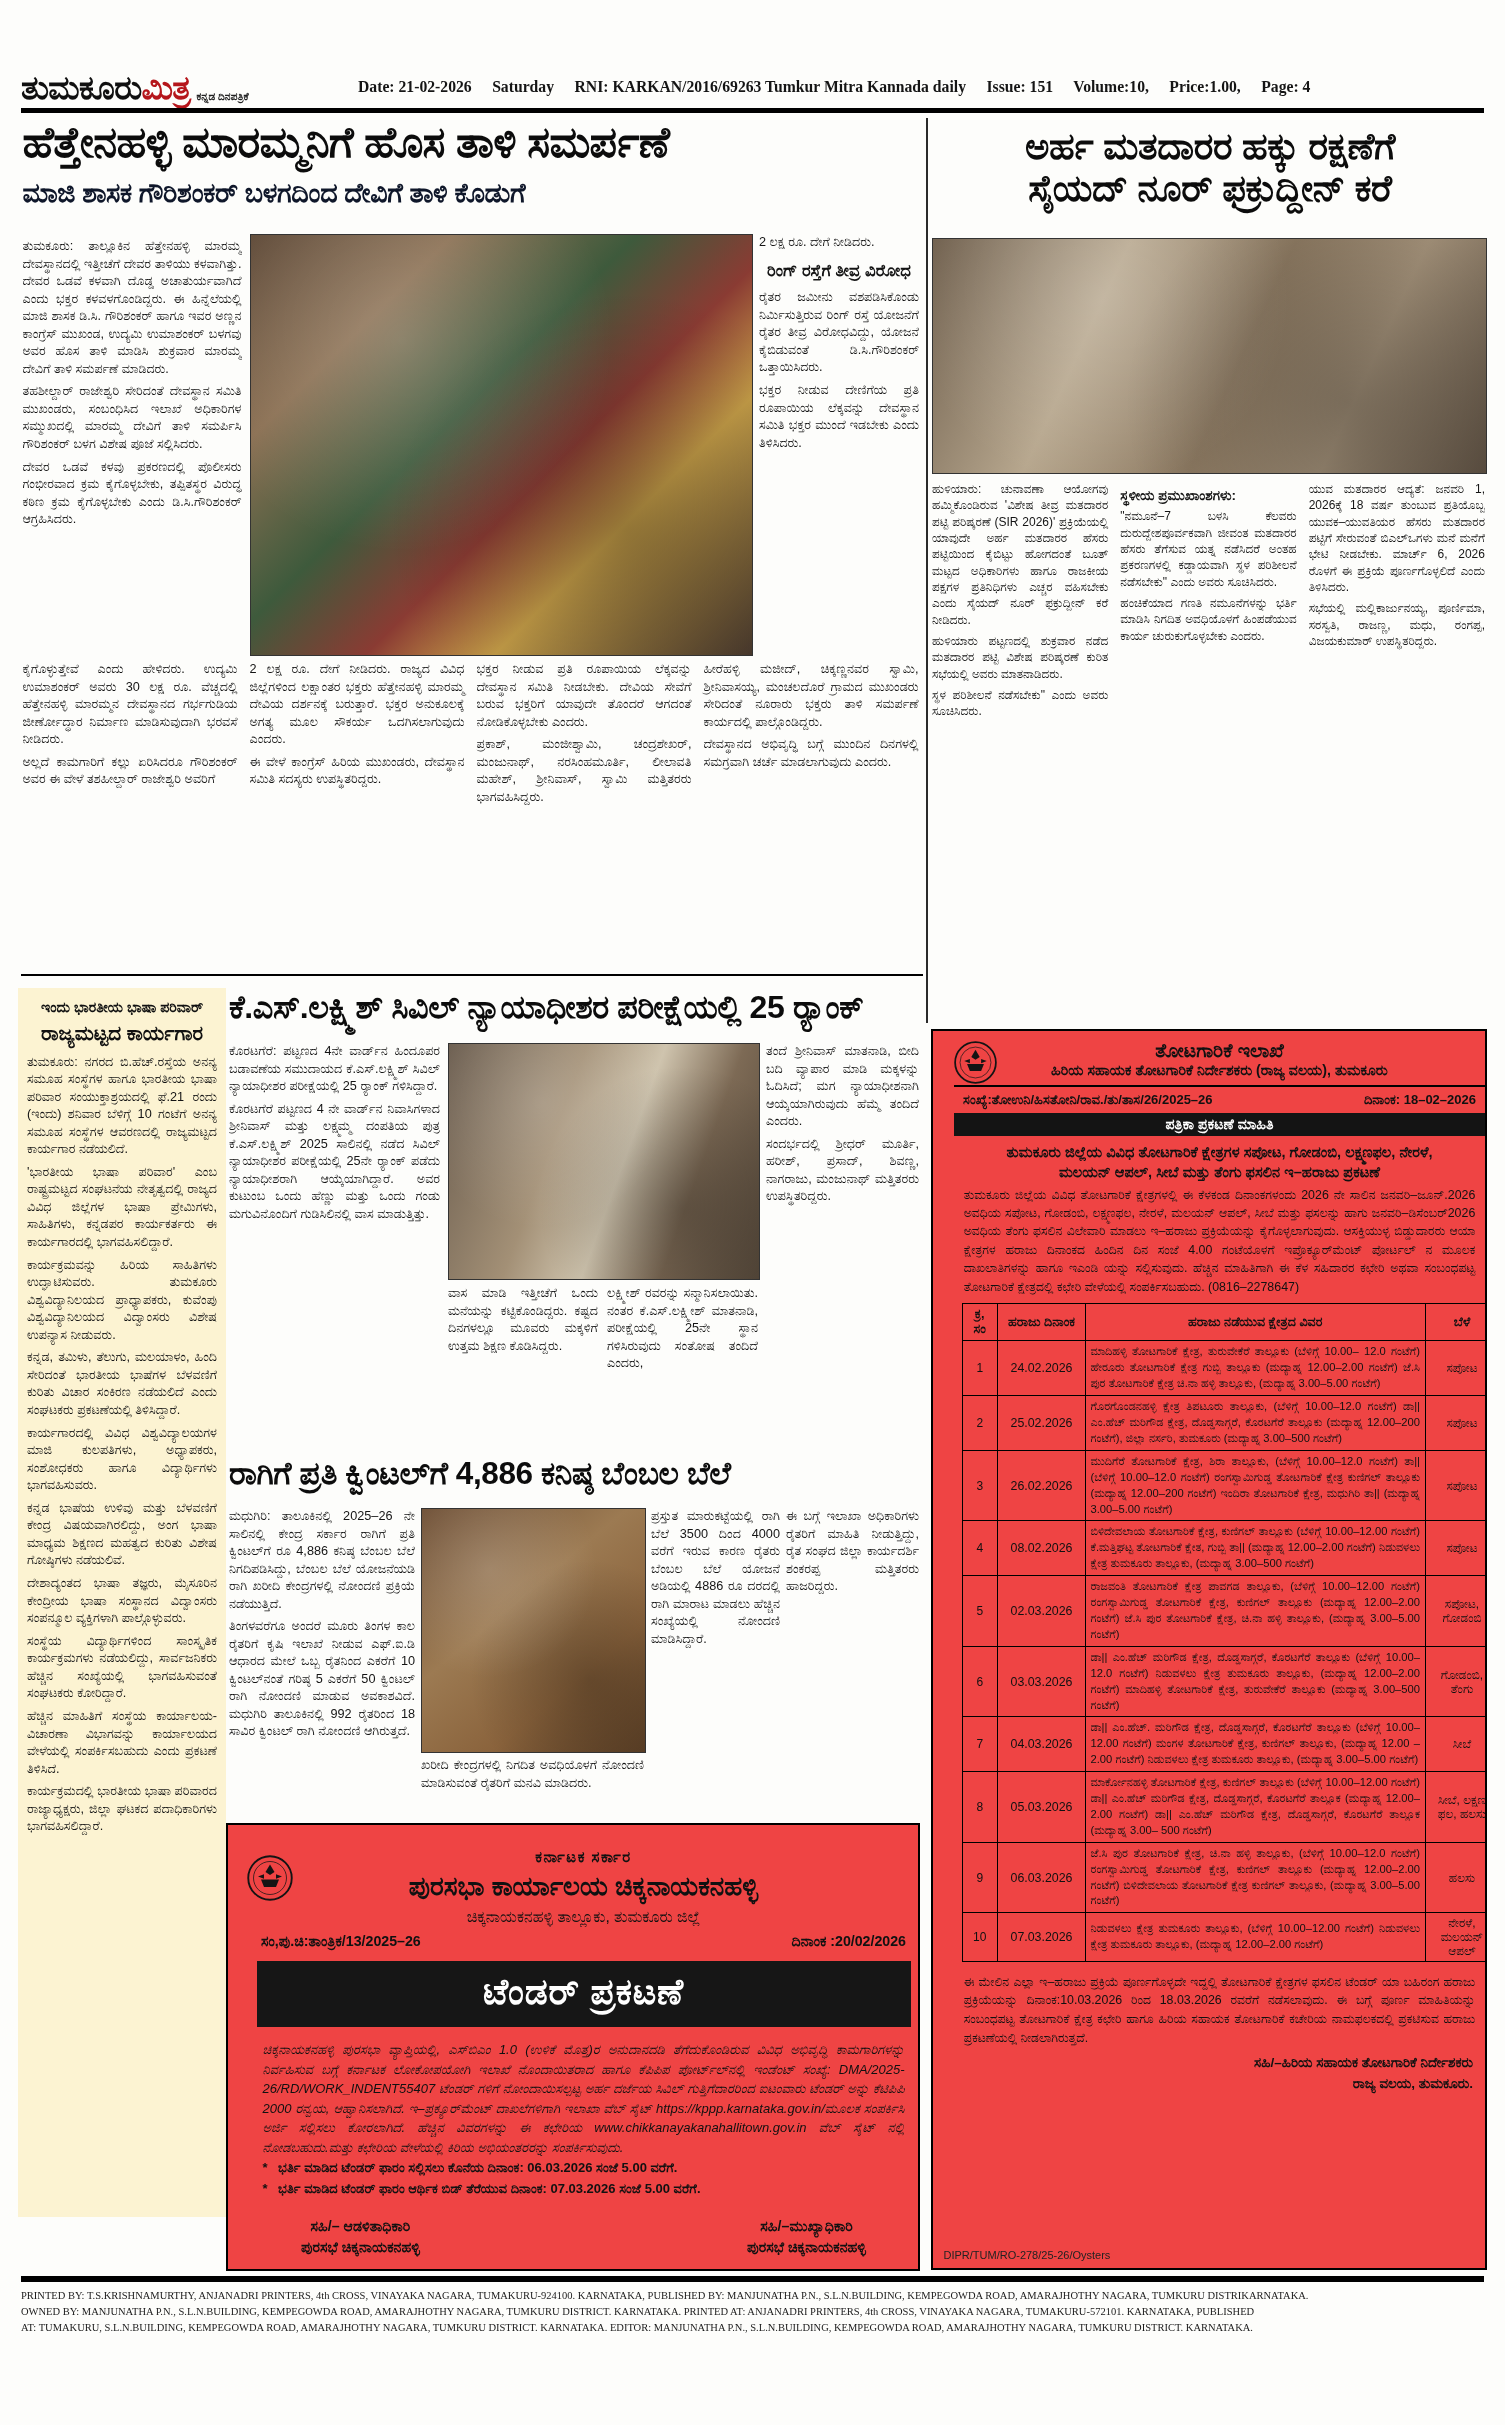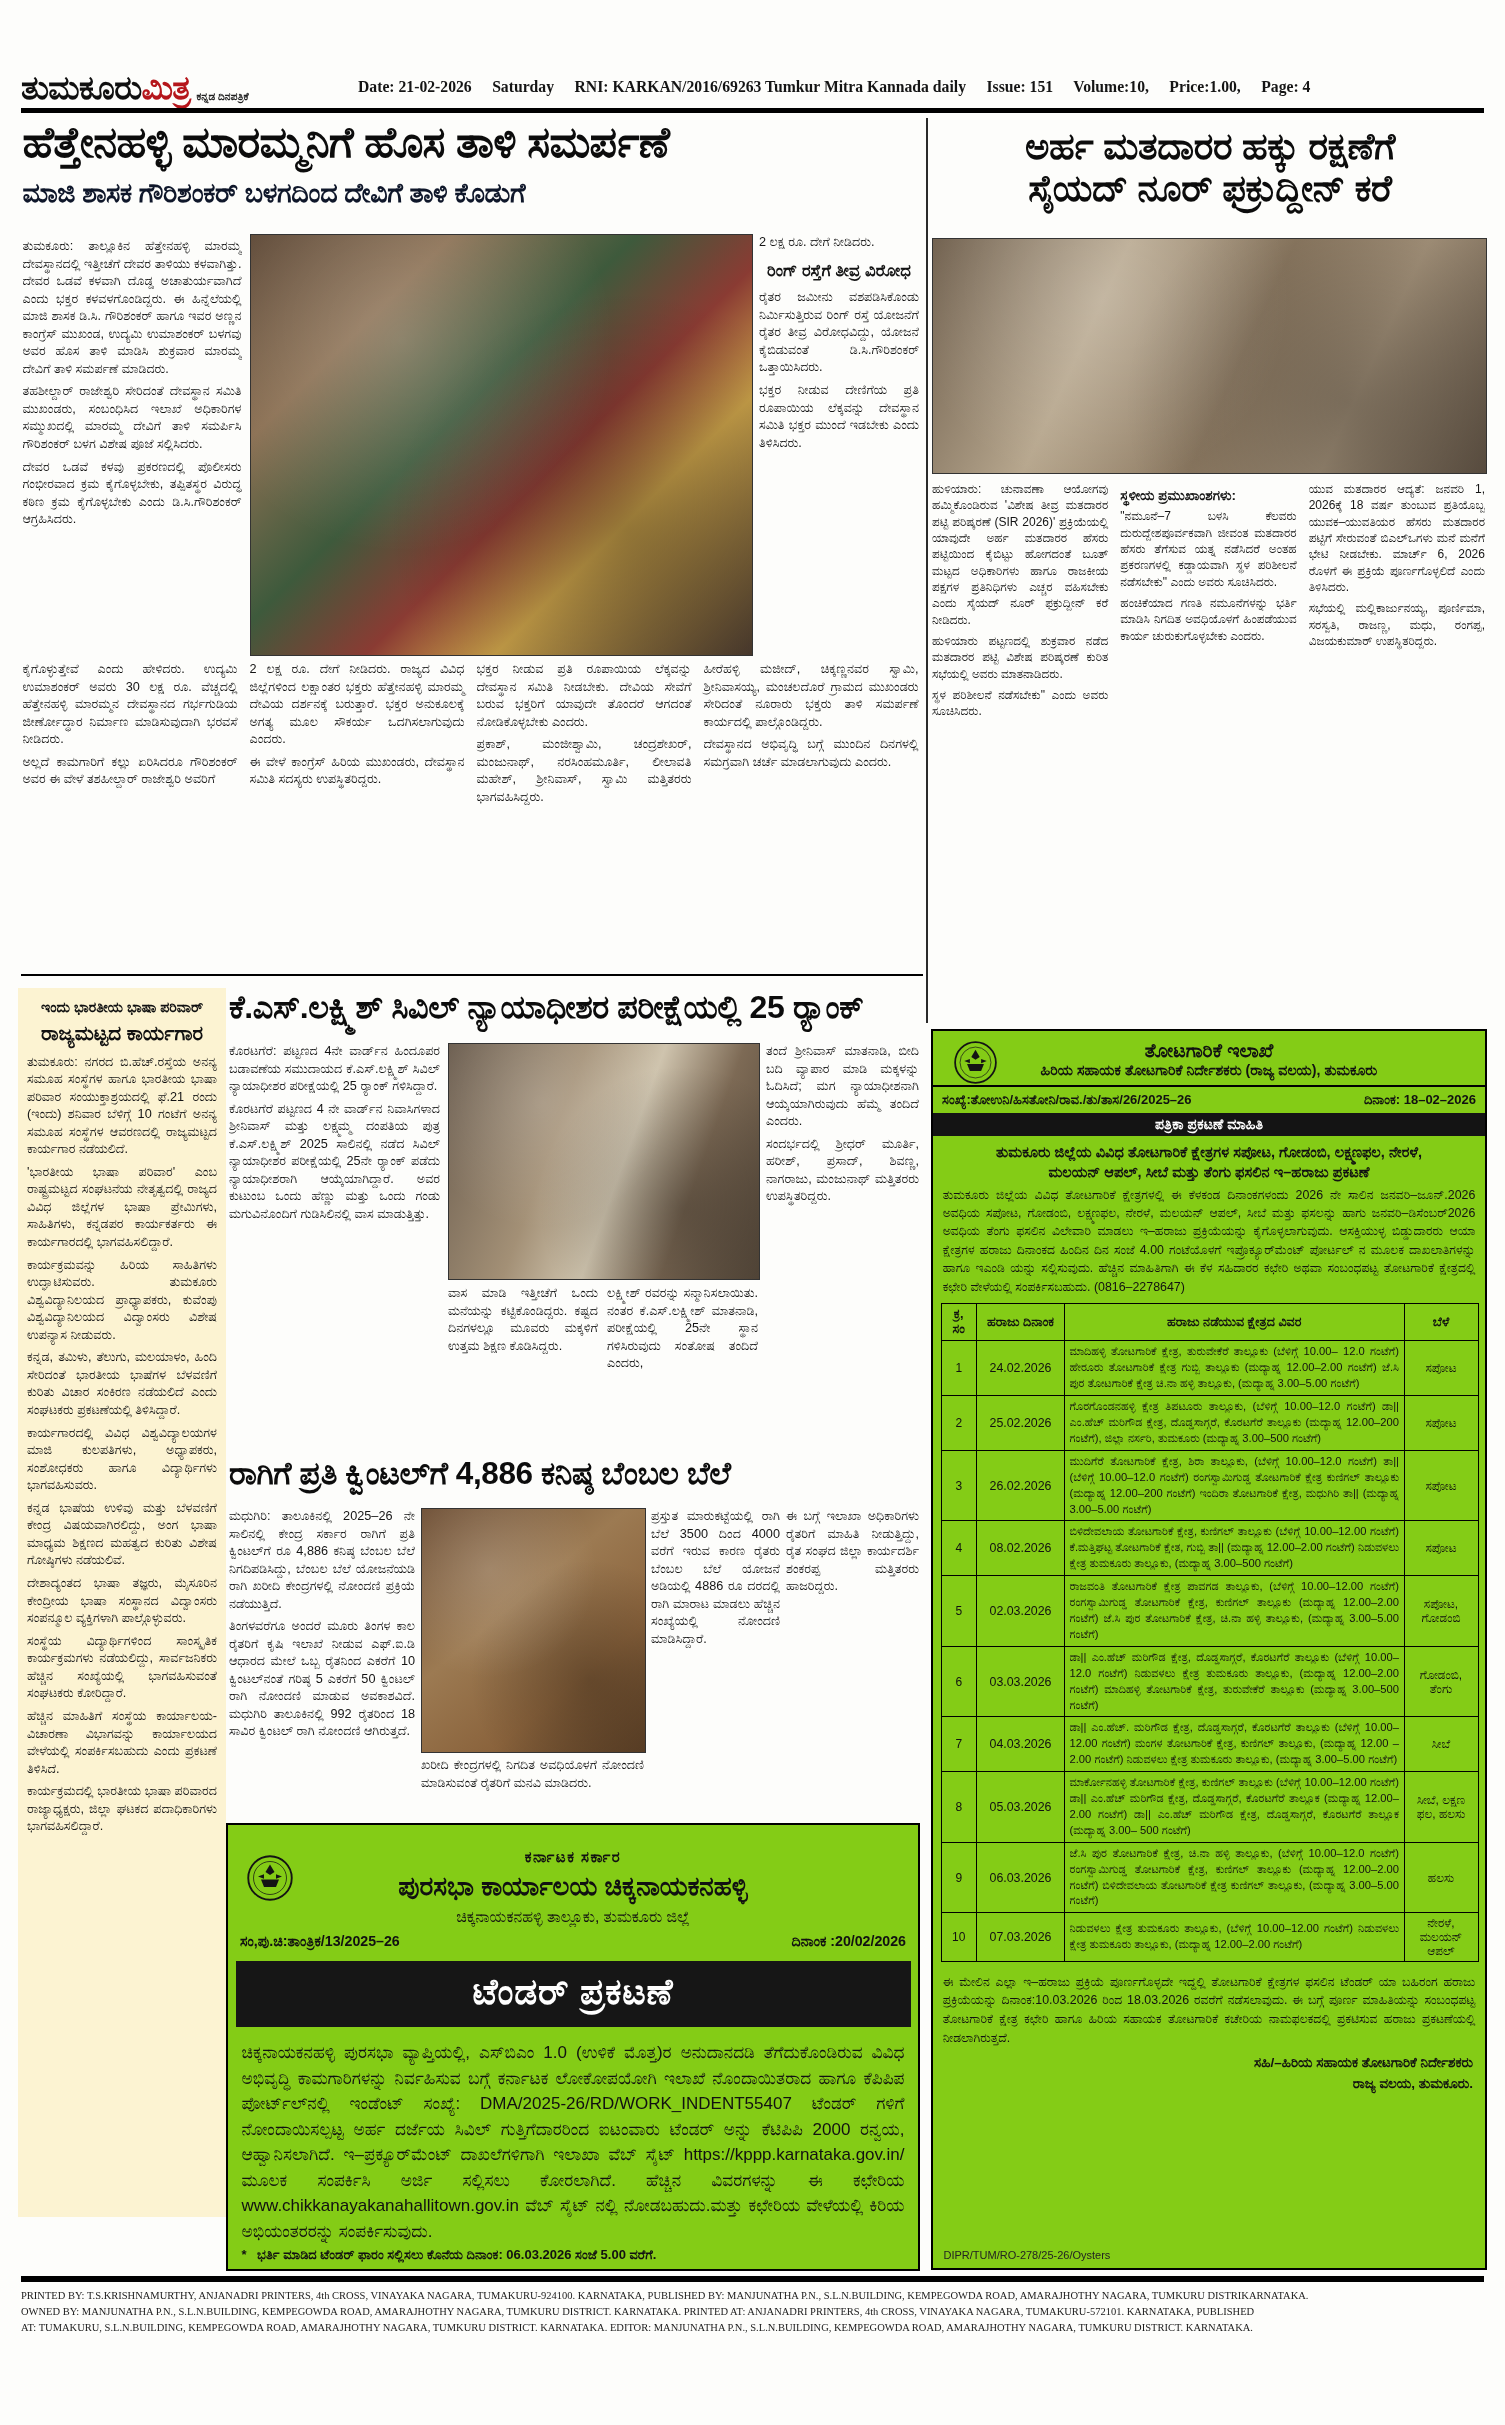--- a/index.html
+++ b/index.html
@@ -32,27 +32,27 @@
   .ph1{background:linear-gradient(135deg,#5f4a38 0%,#8a6f52 22%,#3e5a3c 42%,#8a3b33 58%,#c8a049 72%,#4a3a2e 100%);}
   .ph2{background:linear-gradient(115deg,#70604e 0%,#b7a78e 30%,#8d7a62 55%,#a4927a 75%,#5e5143 100%);}
   .ph3{background:linear-gradient(110deg,#6b5d4f 0%,#a39076 35%,#cfc4ae 55%,#7d6a55 75%,#55483a 100%);}
   .ph4b{background:linear-gradient(140deg,#6e4f35 0%,#9c7a52 40%,#8a633c 70%,#5c4026 100%);}
   .photo .glare{position:absolute;inset:0;background:radial-gradient(circle at 30% 25%,rgba(255,255,255,.18),transparent 45%),radial-gradient(circle at 75% 70%,rgba(0,0,0,.25),transparent 50%);}
   
   .yellowcol{background:#fcf3d2;padding:10.5px 9px;box-sizing:border-box;}
   .kicker{font-size:14.2px;font-weight:800;text-align:center;}
   .y-head{font-size:20px;font-weight:900;text-align:center;margin:6px 0 9px 0;line-height:1.15;}
   
-  .noticebox{border:2.2px solid #000;box-sizing:border-box;background:#84cc16;overflow:hidden;}
+  .noticebox{border:2.2px solid #000;box-sizing:border-box;background:#ef4444;overflow:hidden;padding-left:21px;}
   .gov-line1{text-align:center;font-size:15px;font-weight:800;letter-spacing:1.5px;margin-top:23px;}
   .gov-line2{text-align:center;font-size:26px;font-weight:900;margin-top:4.5px;}
   .gov-line3{text-align:center;font-size:15.7px;font-weight:400;margin-top:6px;}
   .refrow{display:flex;justify-content:space-between;font-size:14.2px;font-weight:800;padding:7.5px 12px 4.5px 12px;}
   .banner{background:#161616;color:#fff;text-align:center;font-size:36px;font-weight:900;margin:6px 7.5px;padding:10.5px 0 13.5px 0;letter-spacing:0.7px;}
-  .tbody{padding:7.5px 13.5px 0 13.5px;font-size:17px;line-height:1.5;}
+  .tbody{padding:7.5px 13.5px 0 13.5px;font-size:13px;line-height:1.5;font-style:italic;}
   .bullet{display:flex;gap:10.5px;padding:1.5px 13.5px;font-size:13px;font-weight:600;line-height:1.45;}
   .bullet .star{flex:0 0 auto;}
   .sigrow{display:flex;justify-content:space-between;padding:15px 52px 7.5px 52px;}
   .sig{font-size:14.2px;font-weight:800;text-align:center;line-height:1.5;}
   .hort-h1{text-align:center;font-size:19px;font-weight:900;margin-top:9px;}
   .hort-h2{text-align:center;font-size:14.2px;font-weight:800;margin-top:0;}
   .hort-div{height:1.5px;background:#000;margin-top:6px;}
   .hort-ref{display:flex;justify-content:space-between;font-size:13px;font-weight:800;padding:5.2px 9px;}
   .hort-bar{background:#141414;color:#fff;text-align:center;font-size:14.2px;font-weight:800;padding:3px 0;}
   .hort-title{font-size:14.6px;font-weight:800;text-align:center;padding:6px 10.5px 1.5px 10.5px;line-height:1.4;}

